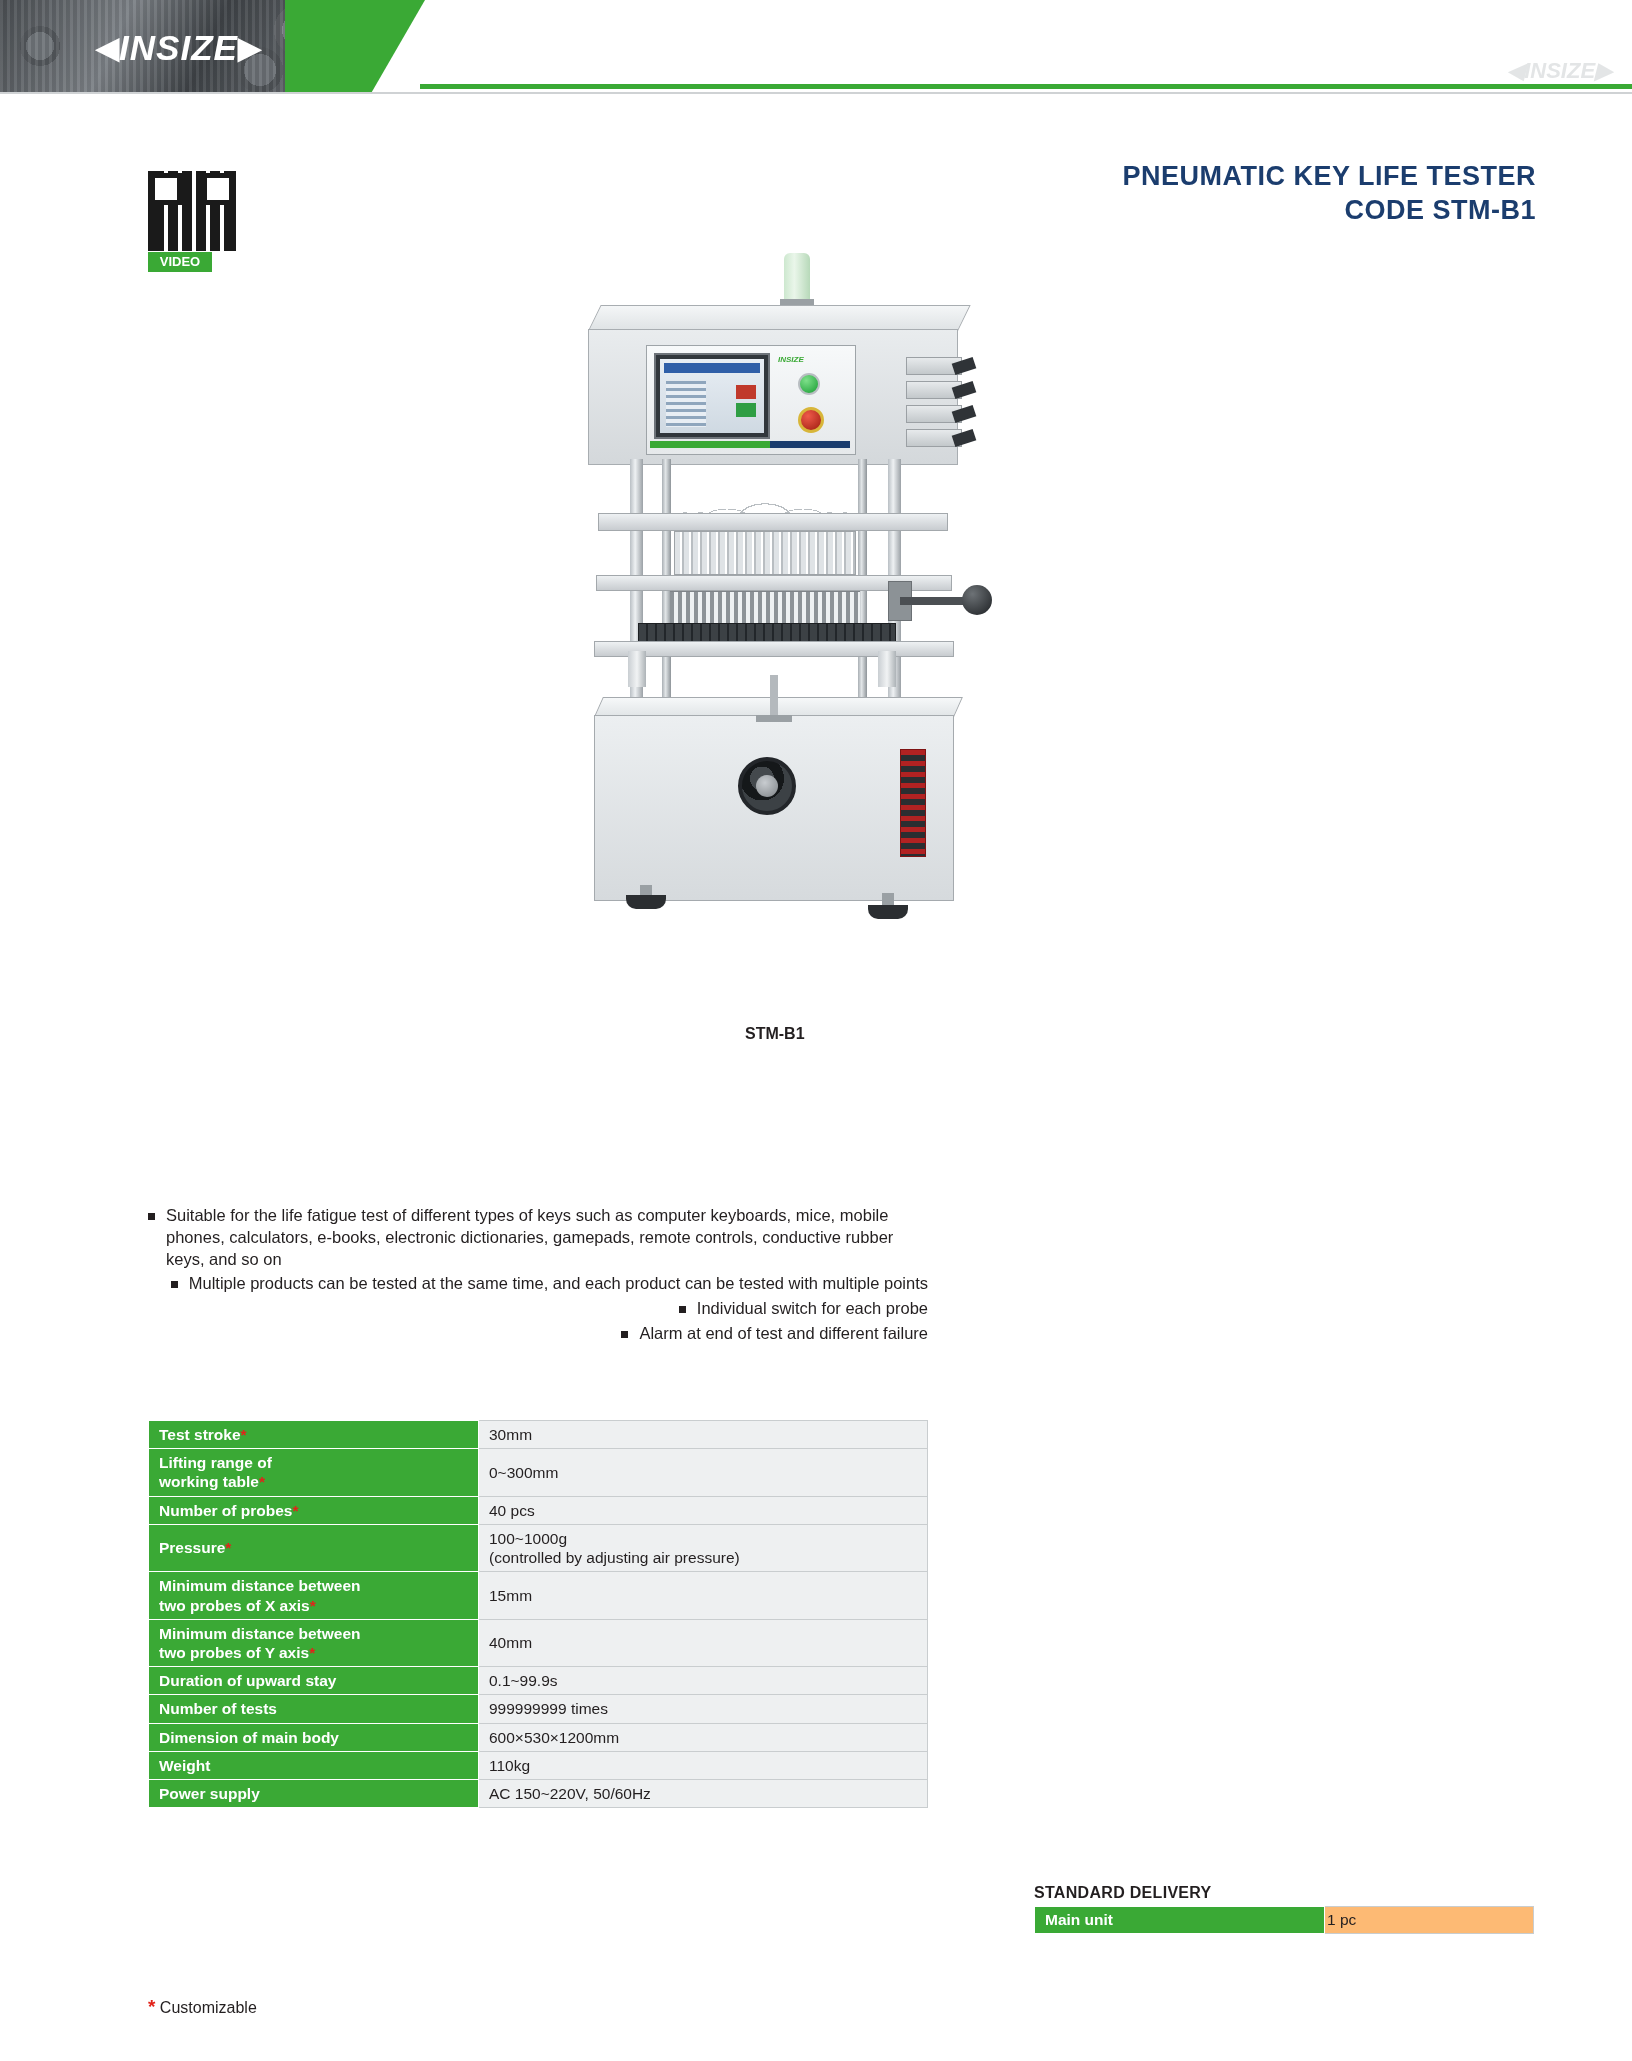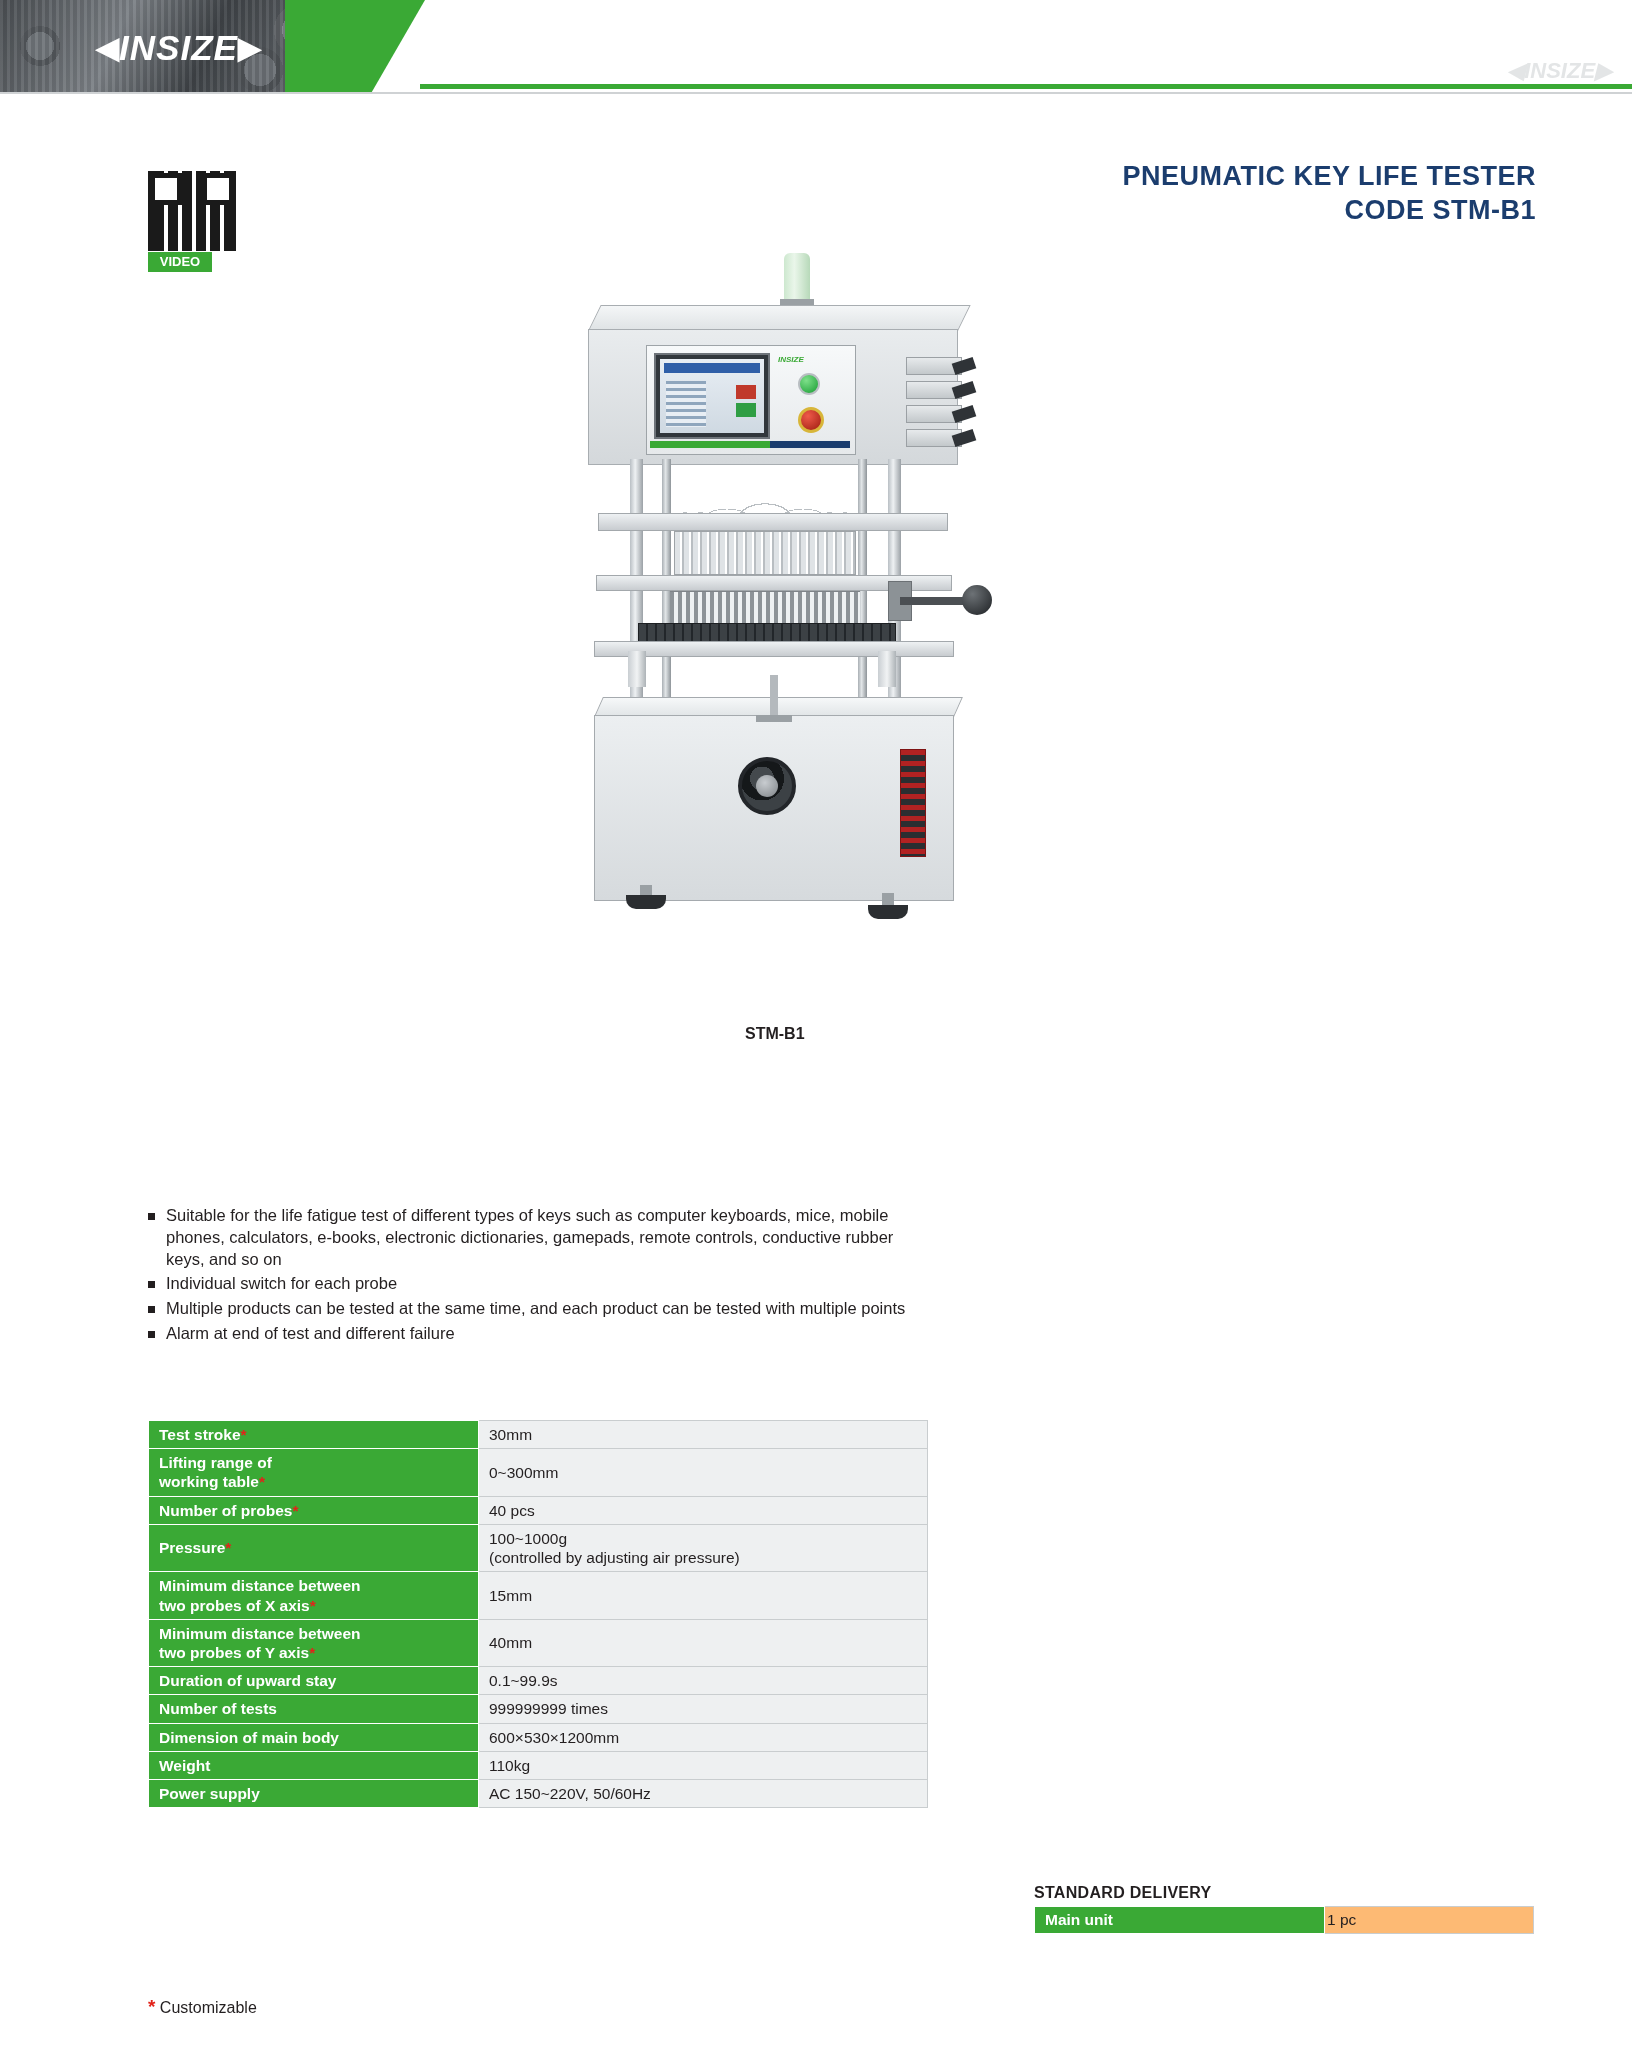--- a/index.html
+++ b/index.html
@@ -251,21 +251,21 @@
   .foot-l2{ position:absolute; left:70px; top:640px; width:12px; height:14px; background:#9aa0a4; }
   .foot-r{ position:absolute; left:298px; top:660px; width:40px; height:14px; border-radius:0 0 10px 10px;
     background:#2b2e31; }
   .foot-r2{ position:absolute; left:312px; top:648px; width:12px; height:14px; background:#9aa0a4; }
 
   
   .features {
     position:absolute; left:148px; top:1205px; width:780px;
   }
   .feature {
-    display:flex; align-items:flex-start; margin-bottom:3px;
+    display:flex; align-items:flex-start; margin-bottom:3px;justify-content:flex-end;
   }
   .bullet {
     width:7px; height:7px; background:#231f20; margin:8px 11px 0 0; flex:0 0 7px;
   }
   .feature-text { font-size:16.5px; line-height:1.32; color:#231f20; }
 
   
   .spec-title {
     position:absolute; left:148px; top:1448px;
     font-size:16px; font-weight:bold; color:#231f20; letter-spacing:0.3px;
@@ -409,25 +409,25 @@
 </div>
 <div class="caption">STM-B1</div>
 
 <div class="features">
   <div class="feature">
     <span class="bullet"></span>
     <span class="feature-text">Suitable for the life fatigue test of different types of keys such as computer keyboards, mice, mobile phones, calculators, e-books, electronic dictionaries, gamepads, remote controls, conductive rubber keys, and so on</span>
   </div>
   <div class="feature">
     <span class="bullet"></span>
-    <span class="feature-text">Individual switch for each probe</span>
+    <span class="feature-text">Multiple products can be tested at the same time, and each product can be tested with multiple points</span>
   </div>
   <div class="feature">
     <span class="bullet"></span>
-    <span class="feature-text">Multiple products can be tested at the same time, and each product can be tested with multiple points</span>
+    <span class="feature-text">Individual switch for each probe</span>
   </div>
   <div class="feature">
     <span class="bullet"></span>
     <span class="feature-text">Alarm at end of test and different failure</span>
   </div>
 </div>
 
 <div class="spec-title">SPECIFICATION</div>
 <table class="spec">
   <tbody id="spec-body">

